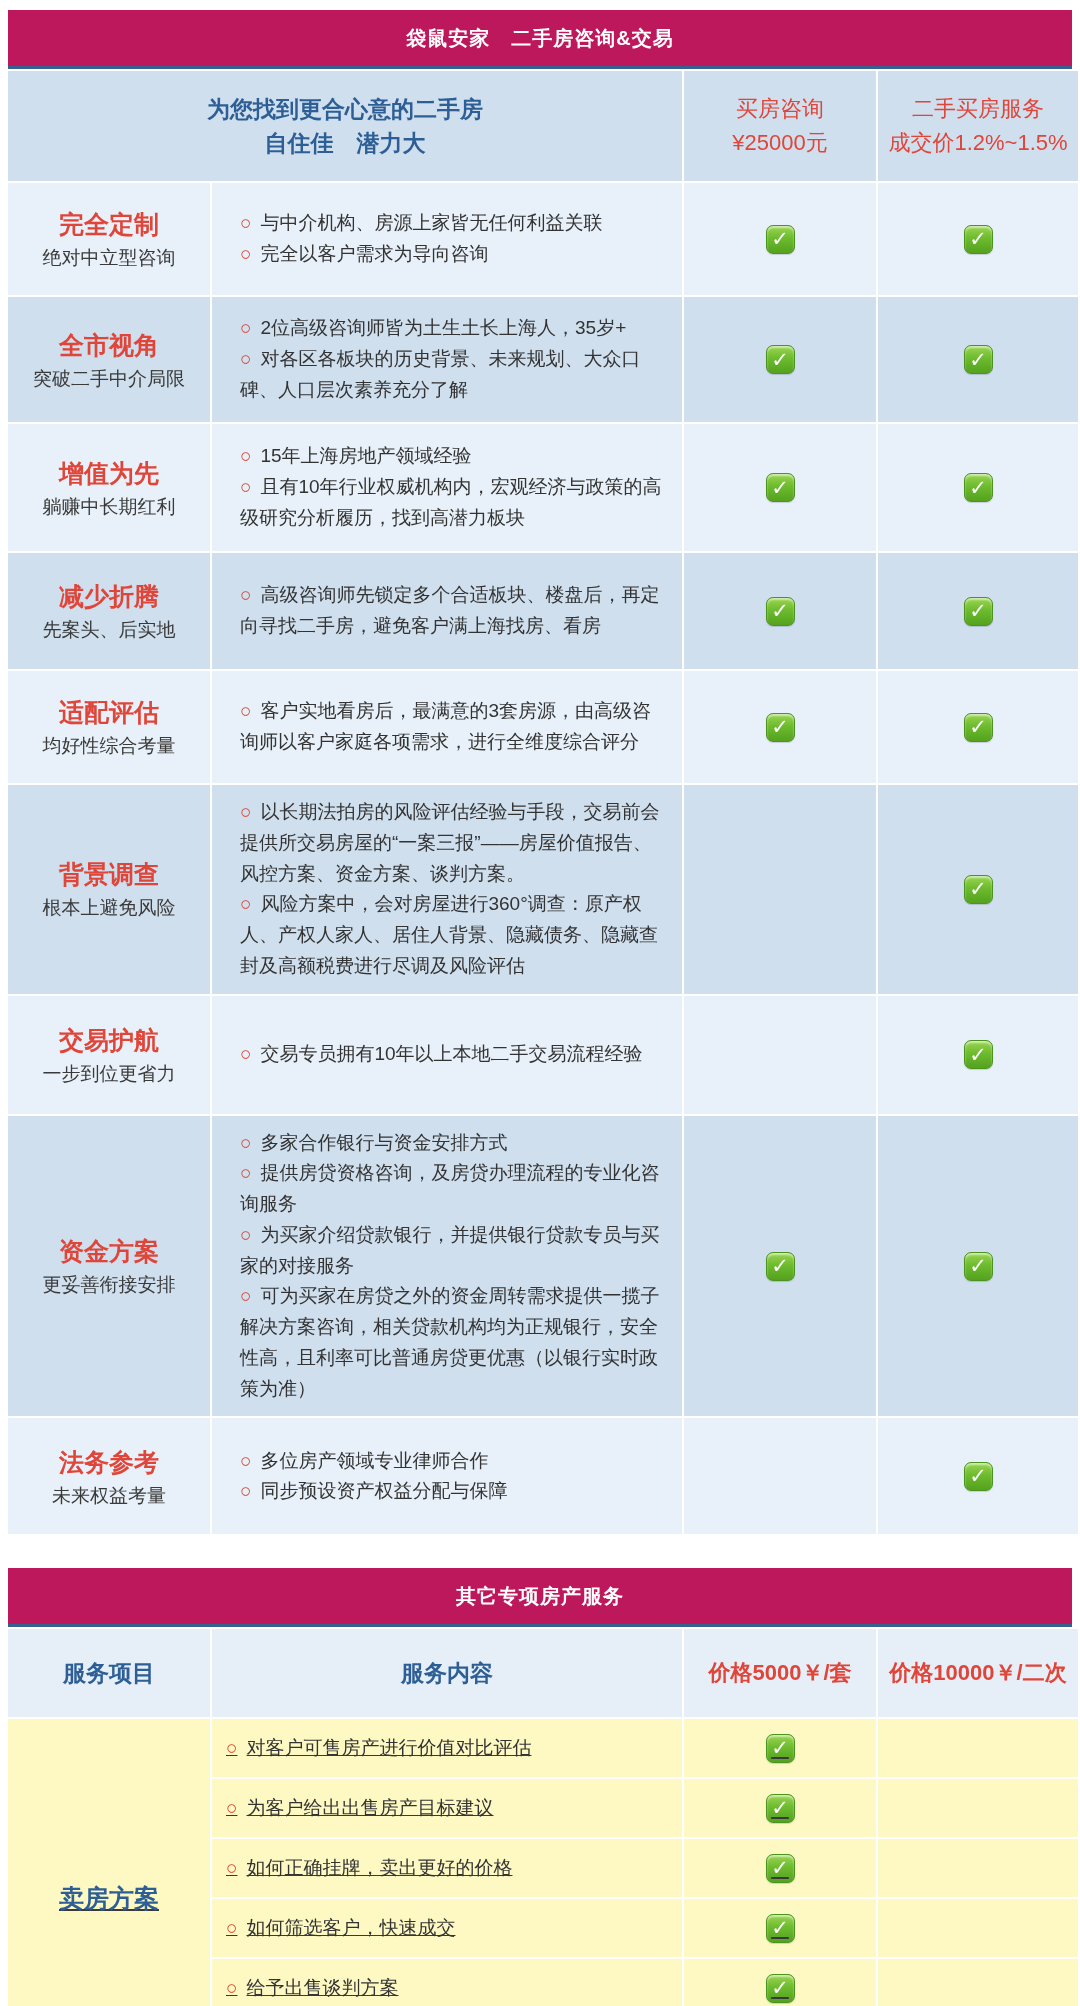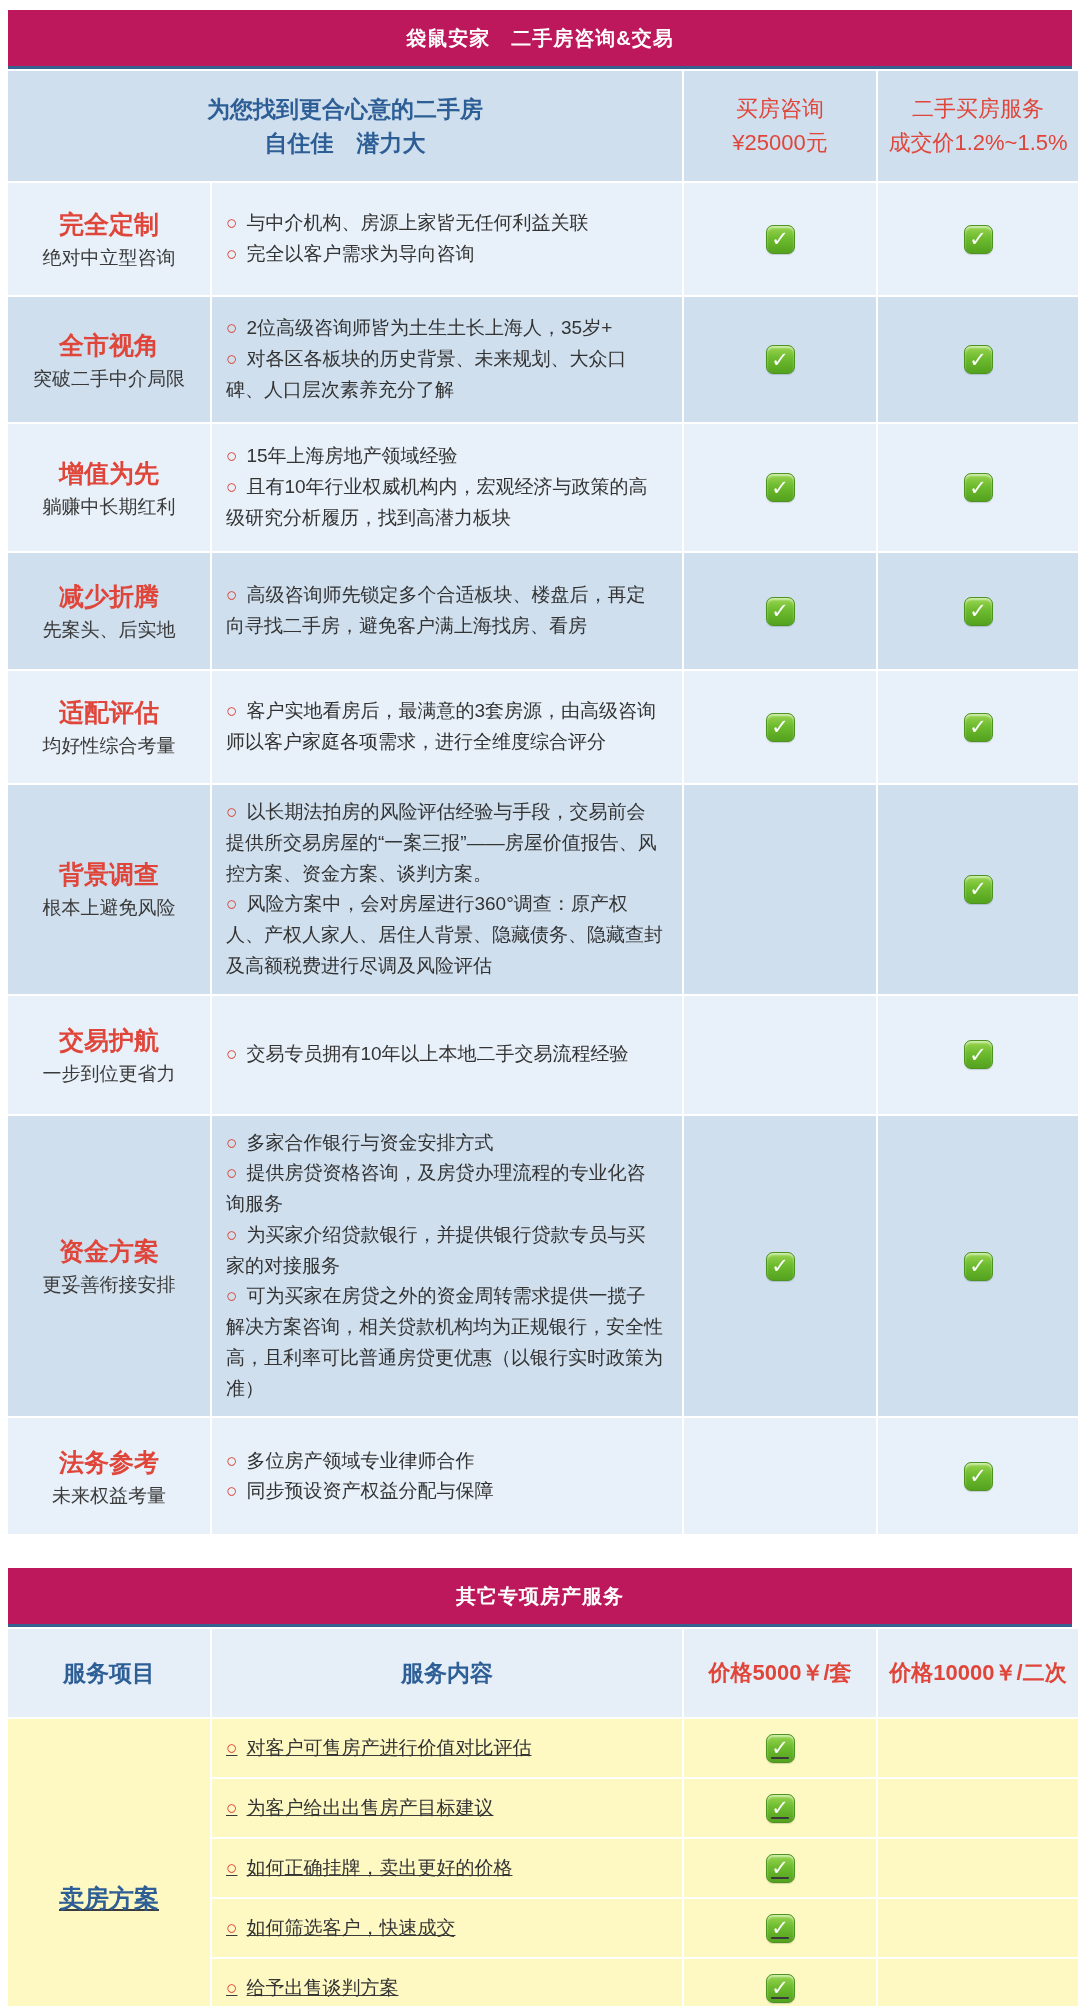--- a/index.html
+++ b/index.html
@@ -35,21 +35,21 @@
   .t1-head{min-height:110px;}
   .intro-cell{grid-column:1 / span 2;align-items:center;text-align:center;}
   .intro-line{color:#2d5e95;font-size:23px;font-weight:bold;line-height:1.5;}
   .price-cell{align-items:center;text-align:center;}
   .price-line{color:#e0453a;font-size:22px;font-weight:normal;line-height:1.55;}
 
   
   .title-cell{align-items:center;text-align:center;padding:8px 6px;}
   .row-title{color:#e0453a;font-size:25px;font-weight:bold;line-height:1.4;}
   .row-subtitle{color:#3a3a3a;font-size:19px;margin-top:4px;line-height:1.3;}
-  .content-cell{padding:12px 18px 12px 14px;}
+  .content-cell{padding:12px 18px 12px 28px;}
   .bullet{font-size:19px;line-height:1.62;color:#333333;}
   .ring{color:#d6402f;margin-right:9px;font-size:19px;}
   .check-cell{align-items:center;}
   .check{
     width:27px;height:27px;border-radius:7px;
     background:linear-gradient(180deg,#9ad650 0%,#6dbb2e 45%,#54a21e 100%);
     border:1px solid #4c9420;
     box-shadow:inset 0 2px 2px rgba(255,255,255,.55), 0 1px 1px rgba(0,0,0,.15);
     color:#ffffff;font-size:21px;font-weight:bold;
     display:flex;align-items:center;justify-content:center;

